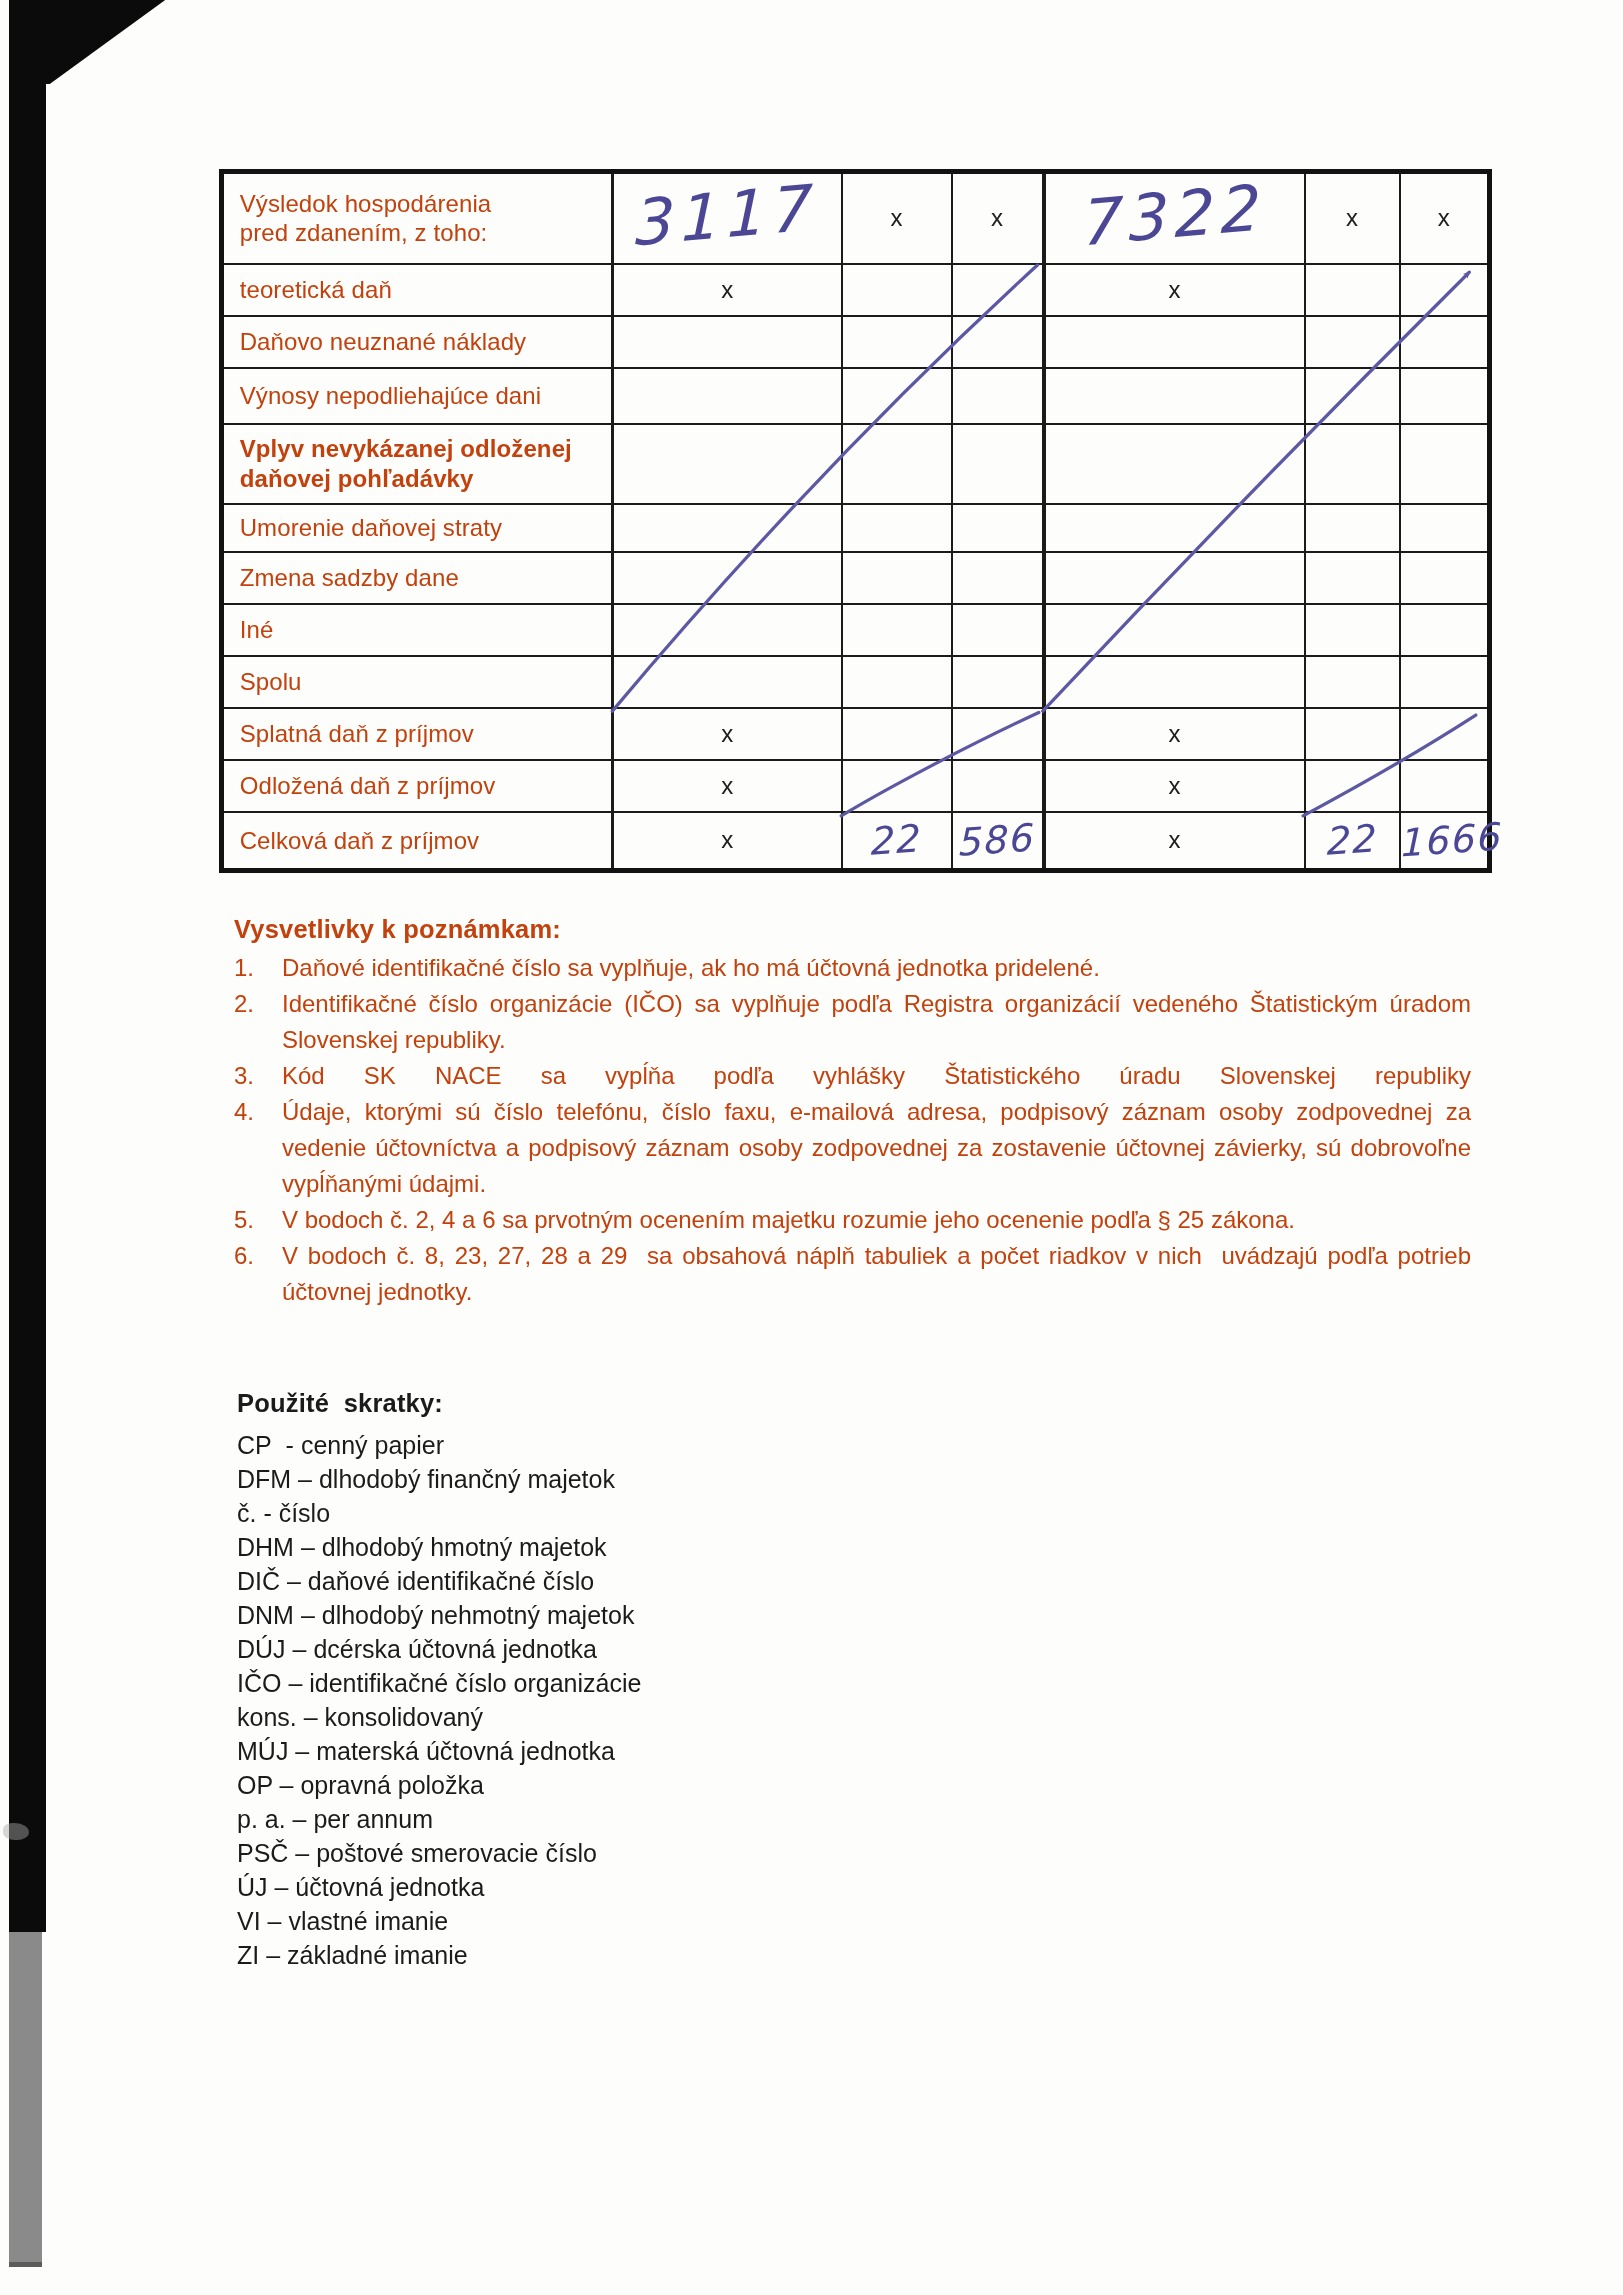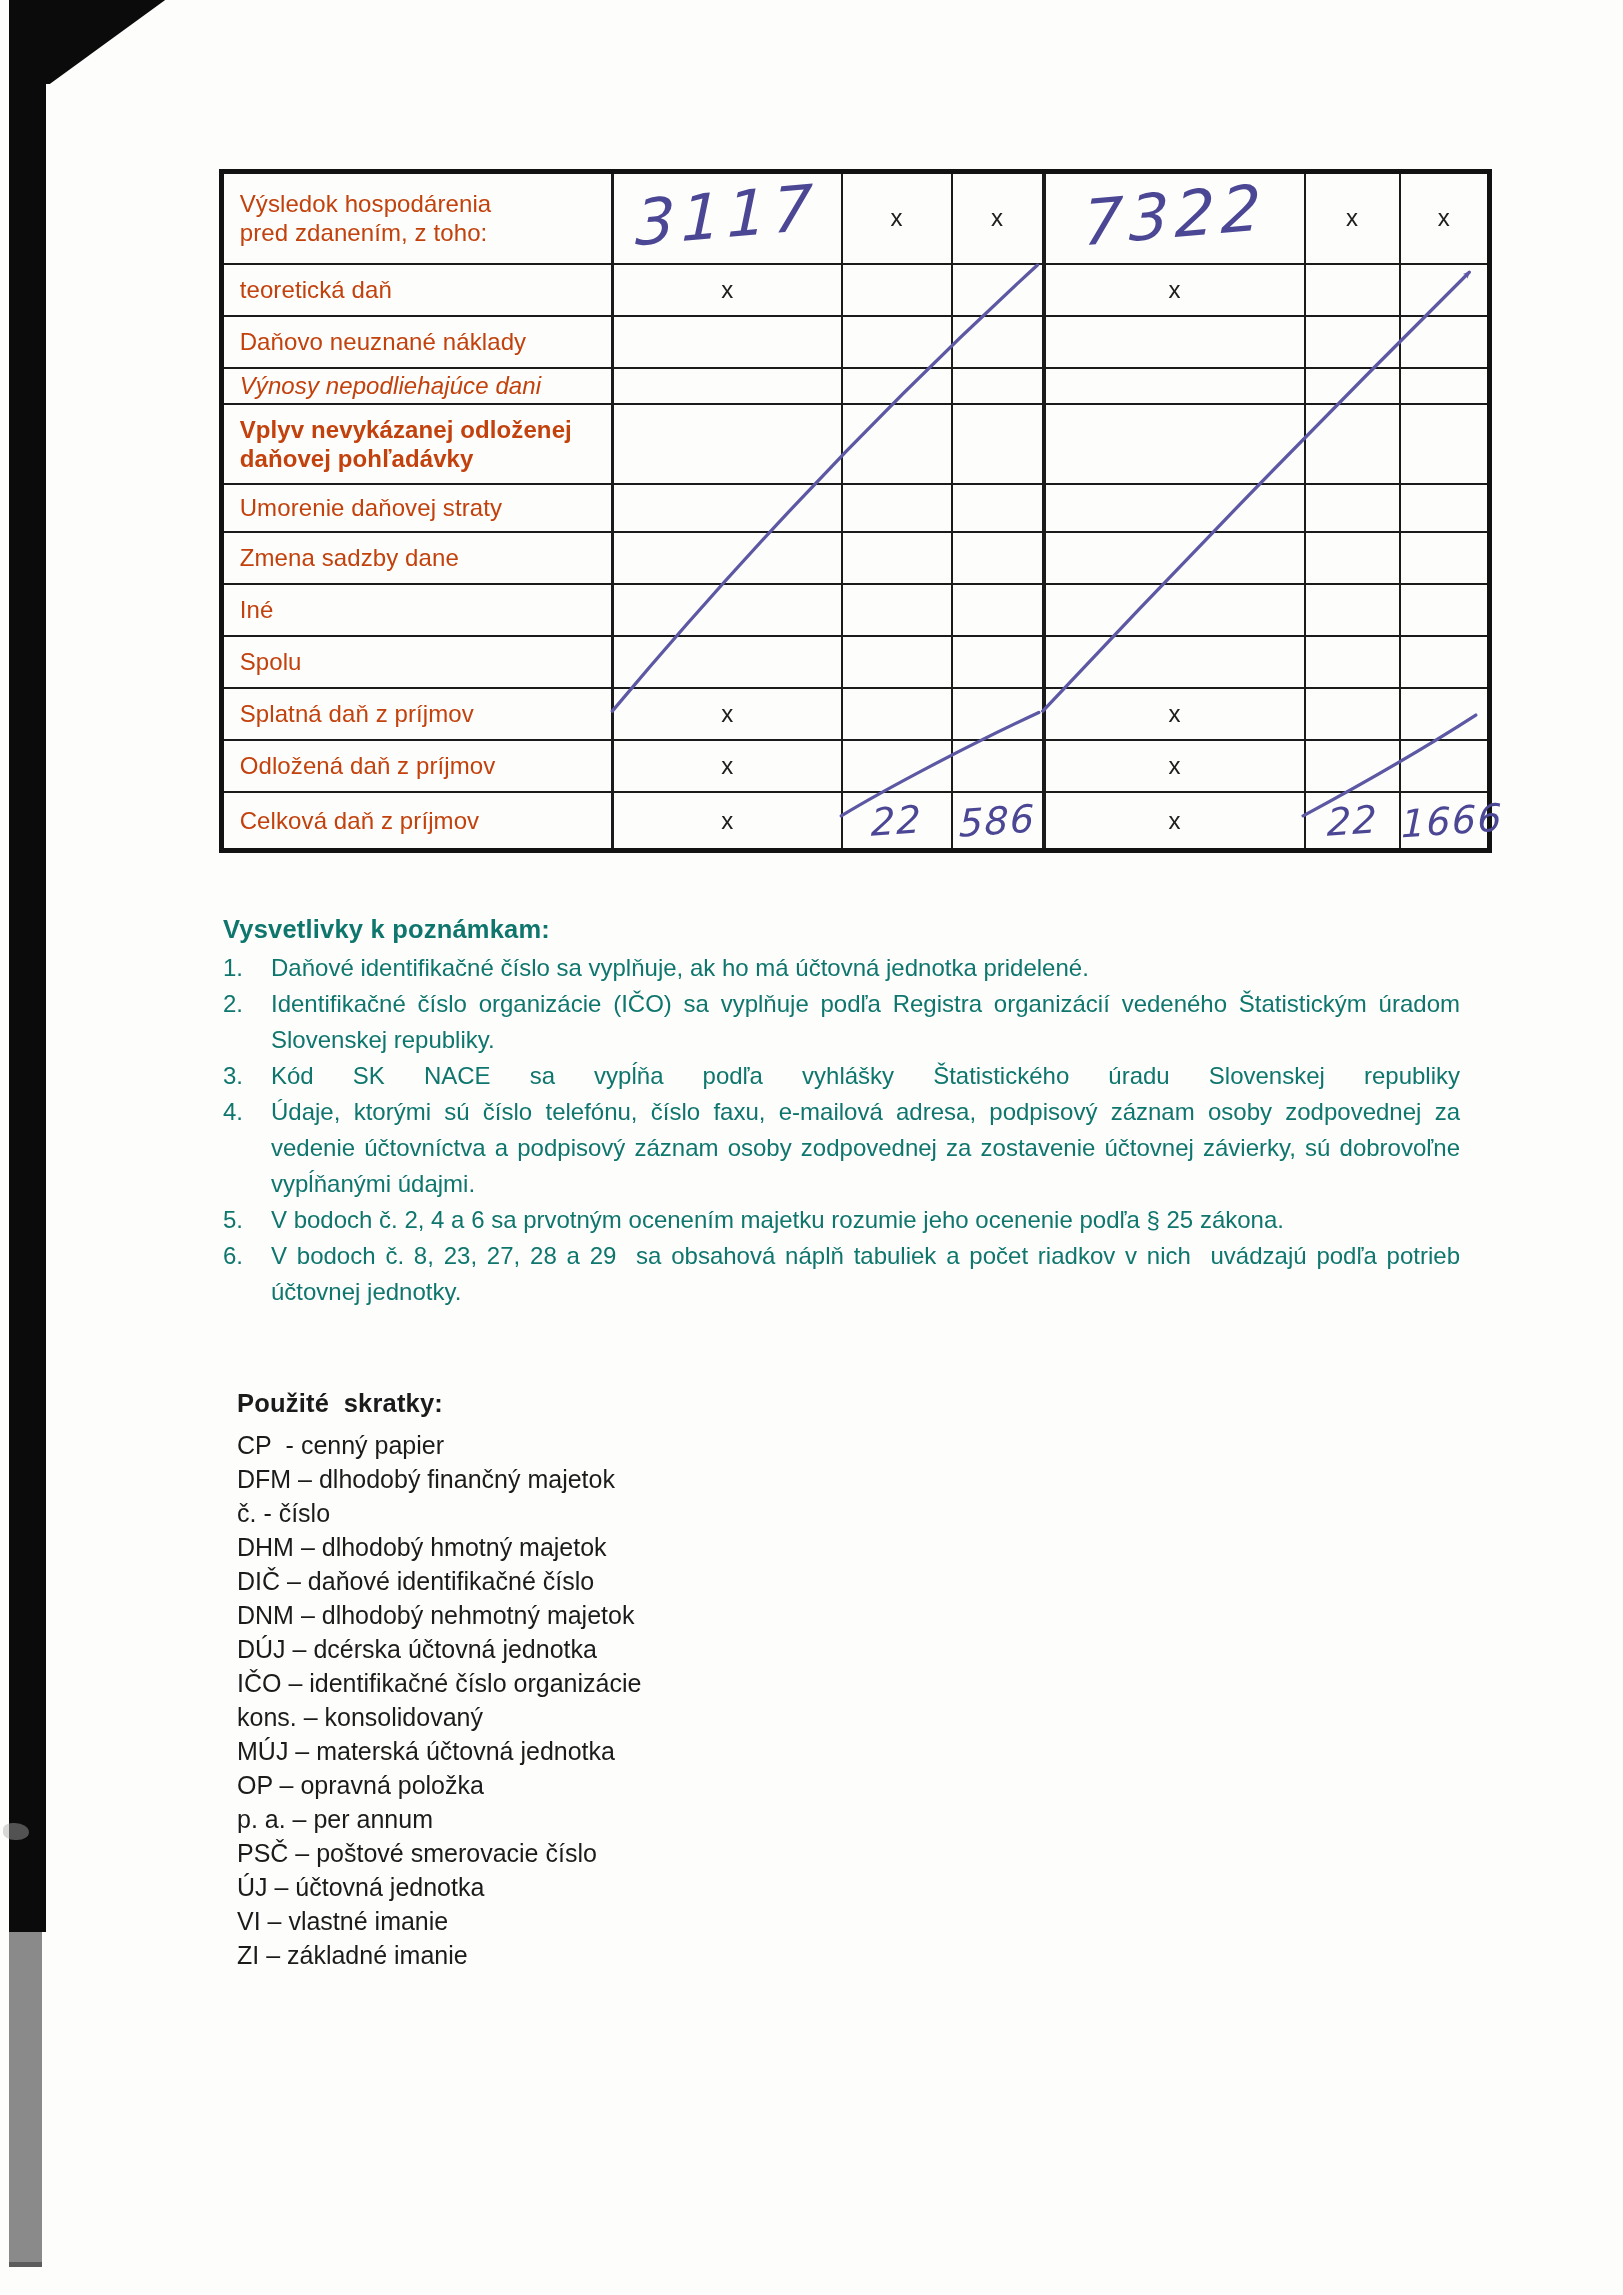--- a/index.html
+++ b/index.html
@@ -43,21 +43,21 @@
     font-style:italic;
     line-height:1;
   }
   .hand-big  { font-size:63px; letter-spacing:5.9px; transform:rotate(-5deg) skewX(-6deg); margin-top:-5.2px; }
   .hand-small{ font-size:38px; letter-spacing:1.3px; transform:rotate(-4deg) skewX(-5deg); }
 
   
   .pen-overlay { position:absolute; left:0; top:0; width:1623px; height:2295px; pointer-events:none; }
 
   
-  .notes { position:absolute; left:223px; top:911px; width:1237px; font-size:24px; line-height:36px; color:#0f766e; }
+  .notes { position:absolute; left:234px; top:911px; width:1237px; font-size:24px; line-height:36px; color:#c2410c; }
   .sec-title { font-weight:700; font-size:25.5px; letter-spacing:0.2px; }
   .notes .sec-title { margin-bottom:2.6px; }
   .note-item { display:flex; align-items:flex-start; }
   .note-num { flex:0 0 48px; }
   .note-body { flex:1; }
   .note-body.just { text-align:justify; }
   .jl { text-align:justify; text-align-last:justify; }
 
   
   .abbr { position:absolute; left:237px; top:1386px; width:1047px; font-size:25px; line-height:34px; color:#1b1b1b; }
@@ -105,21 +105,21 @@
         </tr>
         <tr style="height: 52px;">
           <td class="lbl">Daňovo neuznané náklady</td>
           <td class="cell"></td>
           <td class="cell"></td>
           <td class="cell"></td>
           <td class="cell"></td>
           <td class="cell"></td>
           <td class="cell"></td>
         </tr>
-        <tr style="height: 36px; font-style: italic;">
+        <tr style="height: 56px;">
           <td class="lbl">Výnosy nepodliehajúce dani</td>
           <td class="cell"></td>
           <td class="cell"></td>
           <td class="cell"></td>
           <td class="cell"></td>
           <td class="cell"></td>
           <td class="cell"></td>
         </tr>
         <tr style="height: 80px; font-weight: bold;">
           <td class="lbl">Vplyv nevykázanej odloženej

